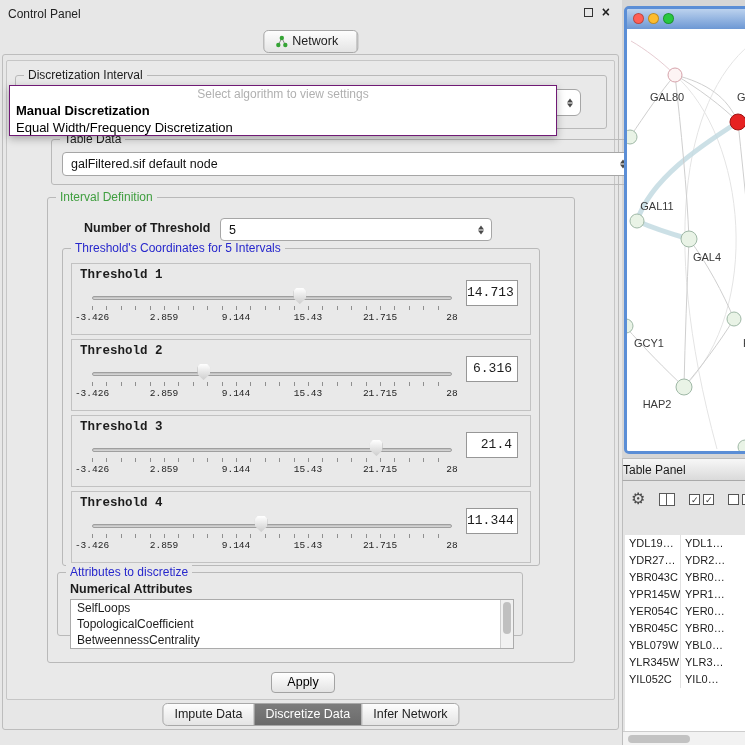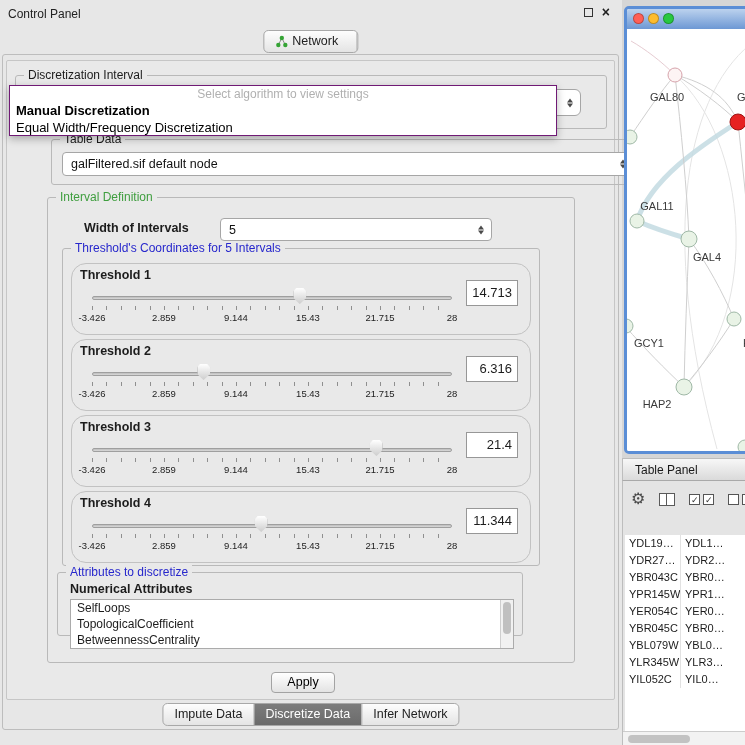--- a/index.html
+++ b/index.html
@@ -67,21 +67,21 @@
   .td-group { left:4px; top:78px; width:592px; height:46px;margin-left:40px; }
   .td-combo { left:10px; top:12px; width:572px; height:24px; }
 
   
   .interval-group { left:40px; top:136px; width:528px; height:466px; }
   .num-label { position:absolute; left:36px; top:23px; font-weight:bold; font-size:12.5px; }
   .num-combo { left:172px; top:20px; width:272px; height:23px; }
 
   .thr-group { left:14px; top:50px; width:478px; height:318px; }
   .thr-panel { position:absolute; left:8px; width:460px; height:72px;
-               border:1px solid #c2c2c2; border-radius:15px; }
+               border:1px solid #c2c2c2; border-radius:0;font-family:Liberation Mono, monospace; }
   .thr-label { position:absolute; left:8px; top:4px; font-weight:bold; font-size:12.5px; }
   .val-box { position:absolute; right:12px; top:16px; width:52px; height:26px; background:#fff;
              border:1px solid #979797; font-size:13px; text-align:right; line-height:24px;
              padding-right:5px; }
   .slider { position:absolute; left:20px; top:24px; width:360px; height:44px; }
   .track { position:absolute; left:0; right:0; top:8px; height:4px; border-radius:2px;
            background:linear-gradient(#bdbdbd,#dadada); border:1px solid #9f9f9f; }
   .thumb { position:absolute; top:0; width:13px; height:16px; transform:translateX(-50%);
            background:linear-gradient(#ffffff,#cdcdcd);
            clip-path:polygon(50% 100%, 100% 62%, 100% 22%, 78% 0, 22% 0, 0 22%, 0 62%);
@@ -126,21 +126,21 @@
   .pink-e { stroke:#e6ccd2; fill:none; stroke-width:1; }
   .n-green { fill:var(--node-green-fill); stroke:var(--node-green-stroke); }
   .n-pink  { fill:#fdf4f4; stroke:#d6a3ab; }
   .n-red   { fill:var(--node-red); stroke:#9c1414; }
   .nlabel { font-size:11px; fill:#3a3a3a; font-family:"Liberation Sans",sans-serif; }
 
   
   .tp-header { position:absolute; left:622px; top:458px; width:124px; height:23px;
                background:linear-gradient(#f7f7f7,#dadada); border-top:1px solid #bdbdbd;
                border-bottom:1px solid #a9a9a9; border-left:1px solid #bdbdbd;
-               line-height:22px; padding-left:12px; font-size:12px; color:#1a1a1a; }
+               line-height:22px; font-size:12px; color:#1a1a1a; }
   .tp-body { position:absolute; left:622px; top:481px; width:124px; height:264px;
              background:#e4e4e4; border-left:1px solid #bdbdbd; }
   .tp-toolbar { position:absolute; left:8px; top:6px; height:24px; display:flex;
                 align-items:center; gap:14px; }
   .gear { font-size:16px; color:#4a4a4a; line-height:20px; }
   .cols-icon { width:16px; height:13px; border:1.5px solid #5a5a5a; background:
                linear-gradient(to right, #fff 6px, #5a5a5a 6px, #5a5a5a 7.5px, #fff 7.5px); }
   .checks { display:flex; gap:3px; }
   .chk { width:11px; height:11px; border:1px solid #555; background:#fff; font-size:9px;
          line-height:10px; text-align:center; color:#333; }
@@ -224,21 +224,21 @@
         <span class="arrows">
             <i class="up"></i>
             <i class="dn"></i>
           </span>
       </div>
     </div>
 
     <div class="group interval-group">
       <span class="group-label green">Interval Definition</span>
 
-      <span class="num-label">Width of Intervals</span>
+      <span class="num-label">Number of Threshold</span>
       <div class="combo num-combo">
         <span class="txt">5</span>
         <span class="arrows">
             <i class="up"></i>
             <i class="dn"></i>
           </span>
       </div>
 
       <div class="group thr-group">
         <span class="group-label blue">Threshold's Coordinates for 5 Intervals</span>

